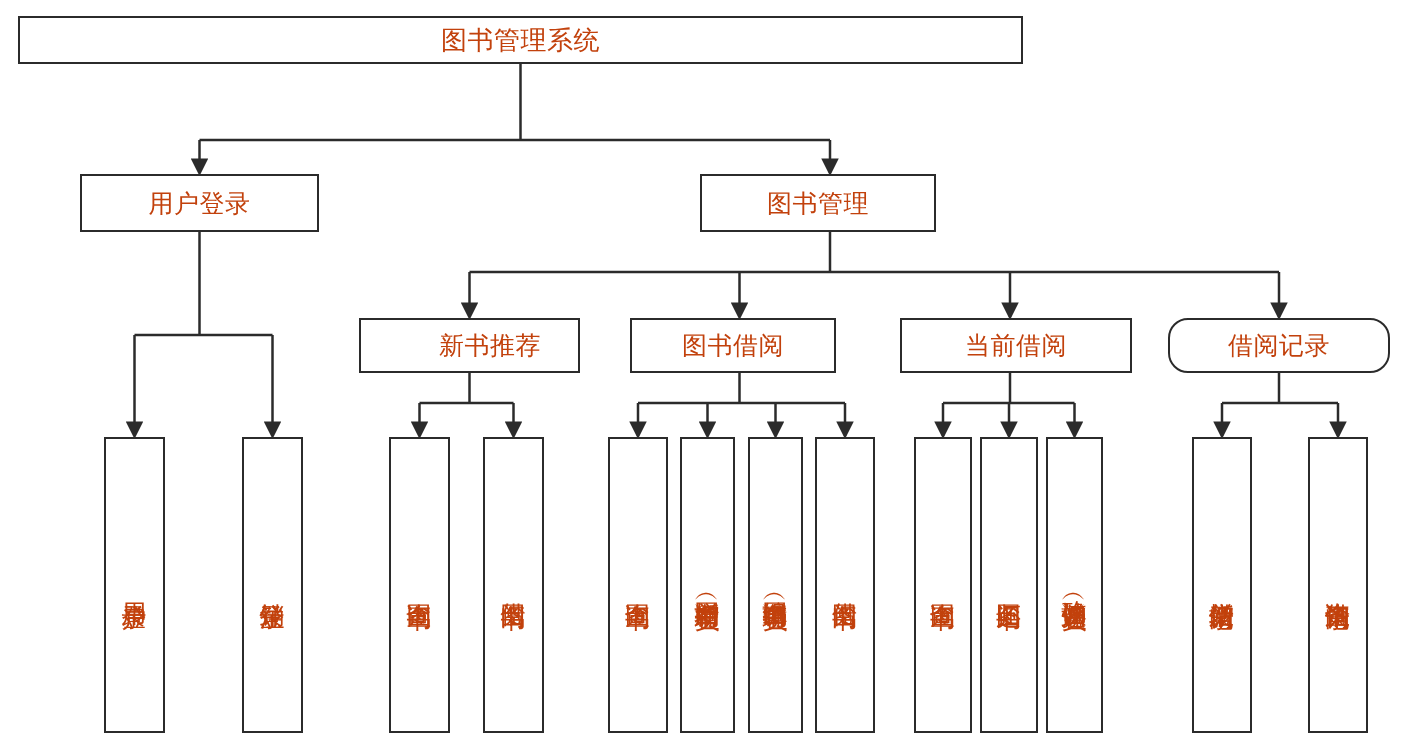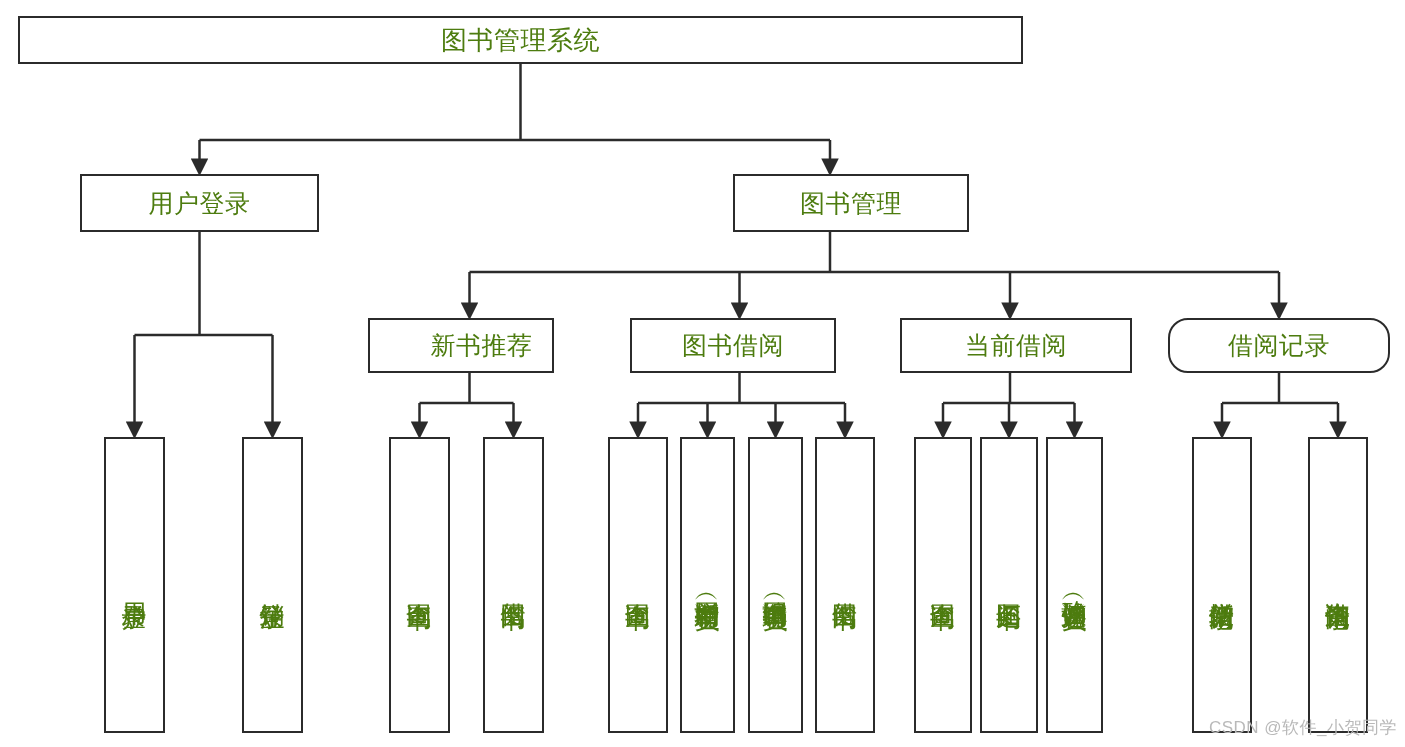--- a/index.html
+++ b/index.html
@@ -26,21 +26,21 @@
     pointer-events: none;
   }
   .node {
     position: absolute;
     box-sizing: border-box;
     border: 2.5px solid #2b2b2b;
     background: #ffffff;
     display: flex;
     align-items: center;
     justify-content: center;
-    color: #4d7c0f;
+    color: #c2410c;
   }
   .node-h {
     font-size: 25px;
     letter-spacing: 0.5px;
     white-space: nowrap;
   }
   .node-root {
     font-size: 26px;
   }
   .node-v {
@@ -115,25 +115,25 @@
       </g>
   </svg>
 
   <div class="node node-h node-root" style="left: 18px; top: 16px; width: 1005px; height: 48px;">
       <span>图书管理系统</span>
     </div>
 
   <div class="node node-h" style="left: 80px; top: 174px; width: 239px; height: 58px;">
       <span>用户登录</span>
     </div>
-  <div class="node node-h" style="left: 733px; top: 174px; width: 236px; height: 58px;">
+  <div class="node node-h" style="left: 700px; top: 174px; width: 236px; height: 58px;">
       <span>图书管理</span>
     </div>
 
-  <div class="node node-h" style="left: 368px; top: 318px; width: 186px; height: 55px; padding-left: 41px;">
+  <div class="node node-h" style="left: 359px; top: 318px; width: 221px; height: 55px; padding-left: 41px;">
       <span>新书推荐</span>
     </div>
   <div class="node node-h" style="left: 630px; top: 318px; width: 206px; height: 55px;">
       <span>图书借阅</span>
     </div>
   <div class="node node-h" style="left: 900px; top: 318px; width: 232px; height: 55px;">
       <span>当前借阅</span>
     </div>
   <div class="node node-h" style="left: 1168px; top: 318px; width: 222px; height: 55px; border-radius: 20px;">
       <span>借阅记录</span>
@@ -176,14 +176,13 @@
       <span>确认归还（管理员）</span>
     </div>
 
   <div class="node node-v" style="left: 1192px; top: 437px; width: 60px; height: 296px;">
       <span>新增借阅记录</span>
     </div>
   <div class="node node-v" style="left: 1308px; top: 437px; width: 60px; height: 296px;">
       <span>查询借阅记录</span>
     </div>
 
-  <div class="watermark">CSDN @软件_小贺同学</div>
 </div>
 
 </body></html>

